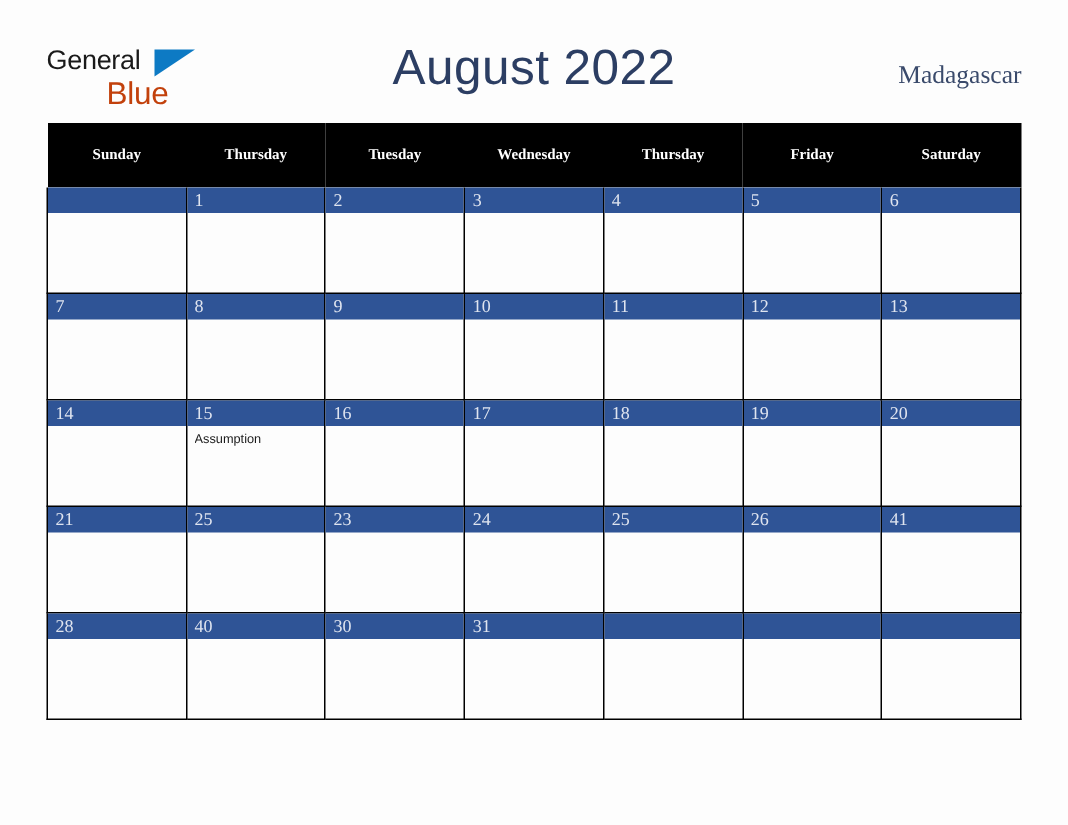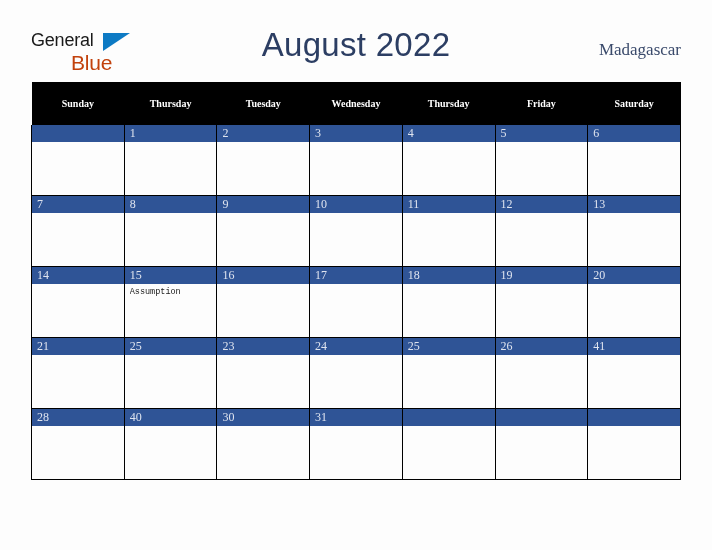--- a/index.html
+++ b/index.html
@@ -133,21 +133,21 @@
     font-family: "Liberation Serif", serif;
     font-size: 12px;
     line-height: 17px;
     padding-left: 5px;
     box-sizing: border-box;
     overflow: hidden;
     white-space: nowrap;
   }
   .events {
     padding: 3px 4px 0 5px;
-    font-family: Liberation Mono, monospace;
+    font-family: Liberation Sans, sans-serif;
     font-size: 8.5px;
     color: #1a1a1a;
     line-height: 11px;
   }
   .event {
     display: block;
     white-space: nowrap;
     overflow: hidden;
     text-overflow: ellipsis;
   }

